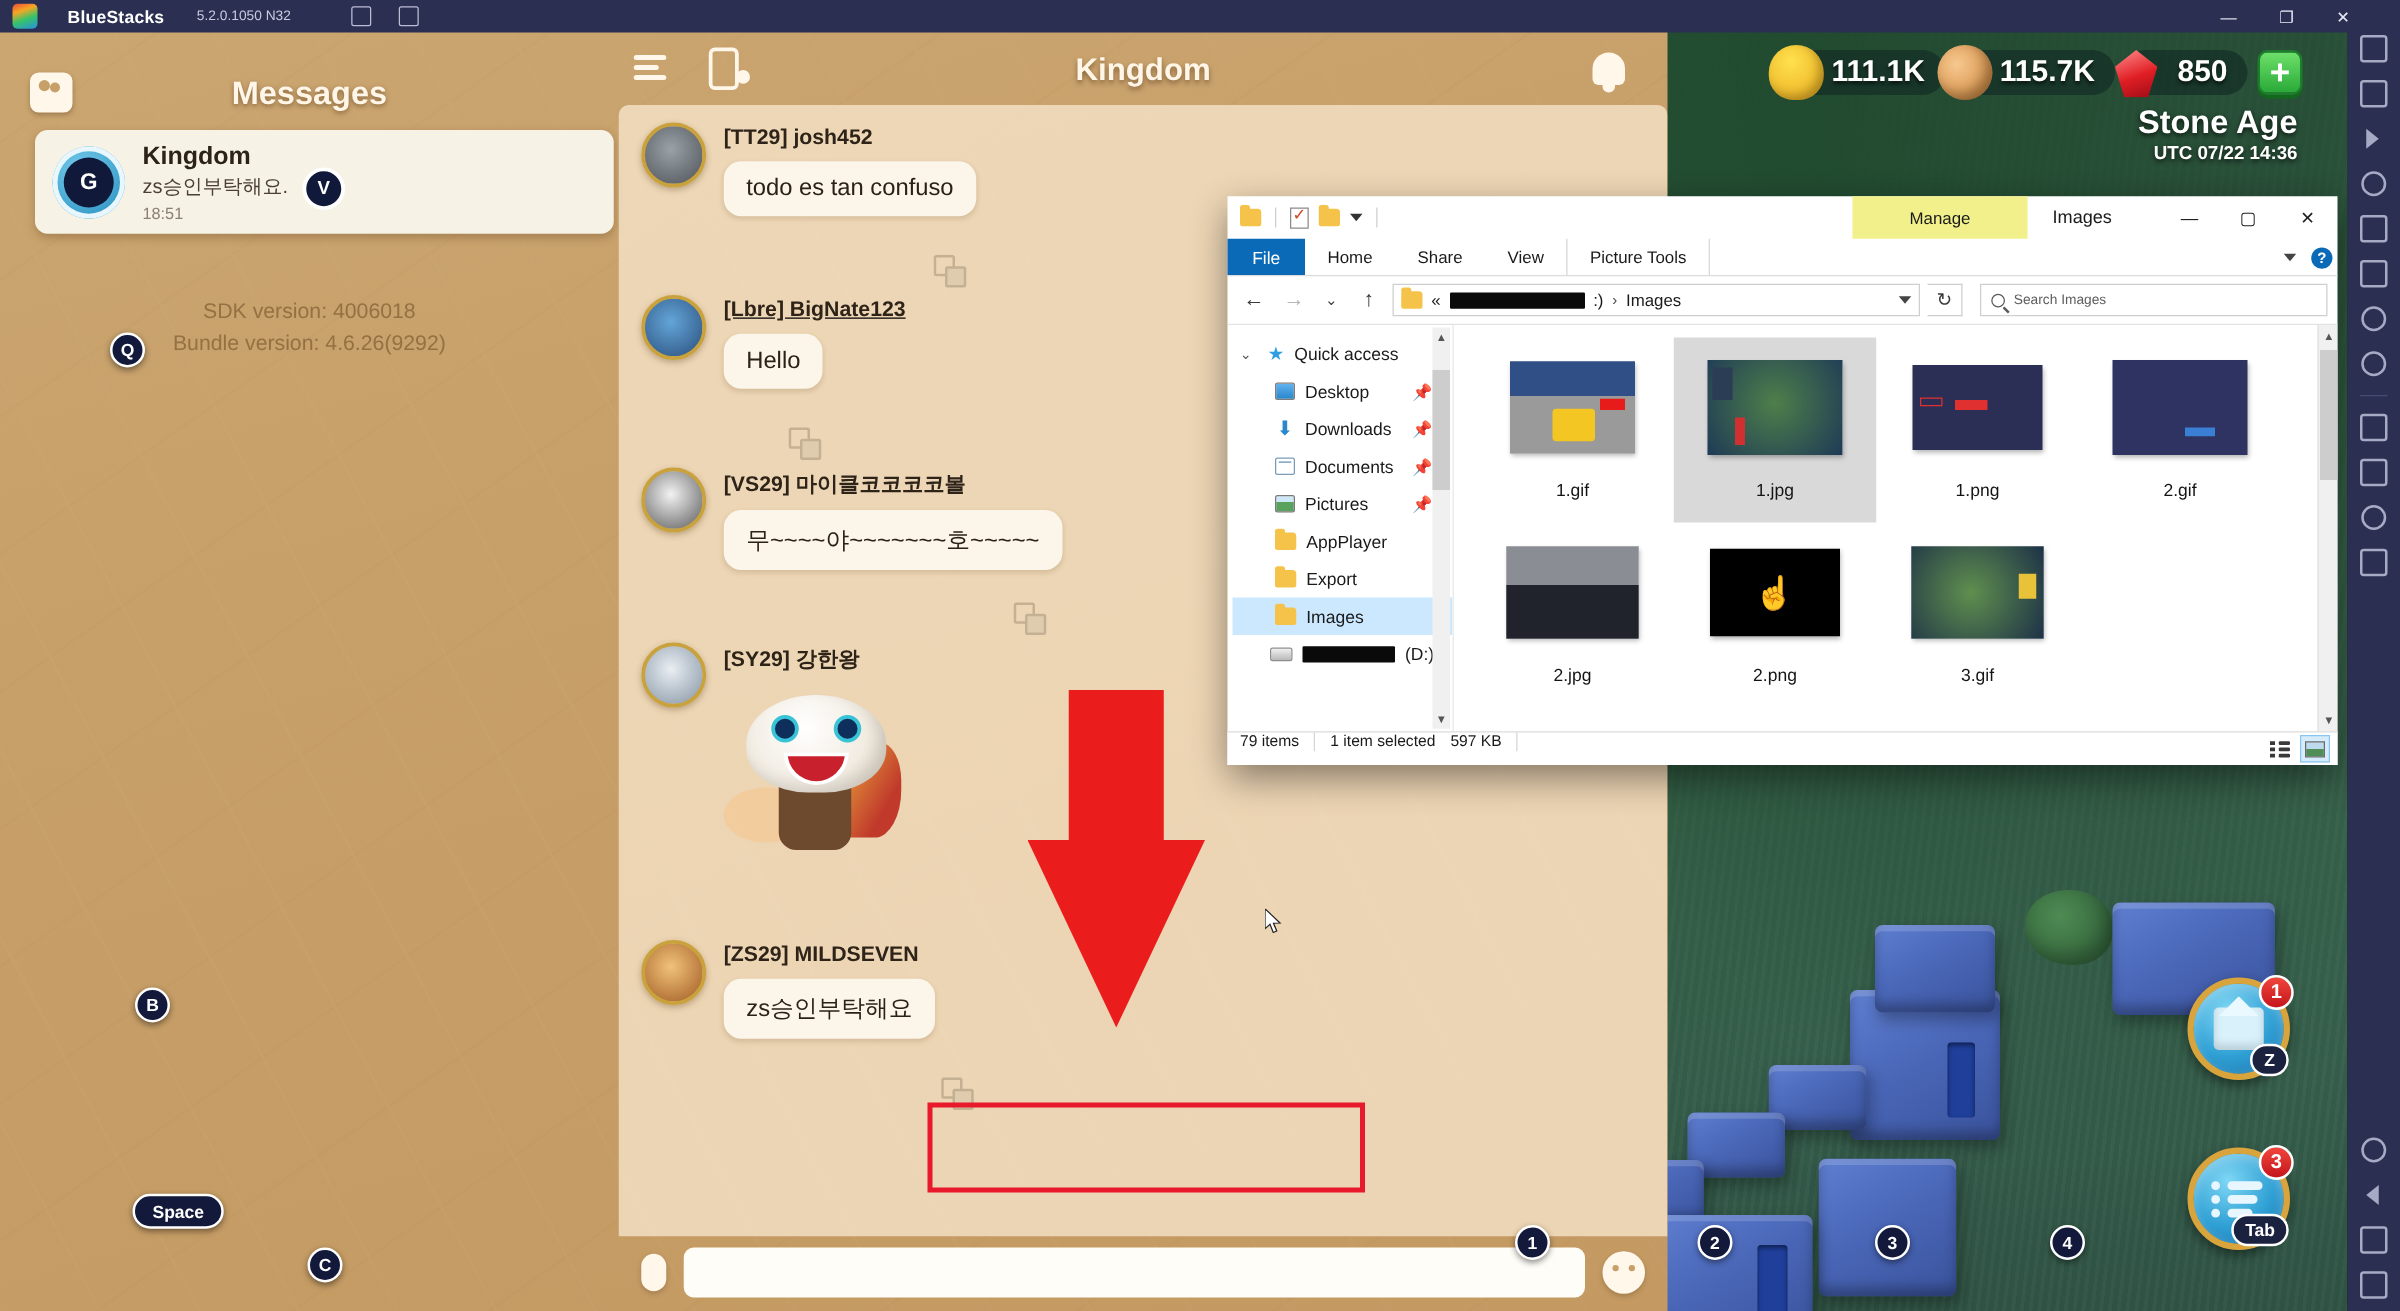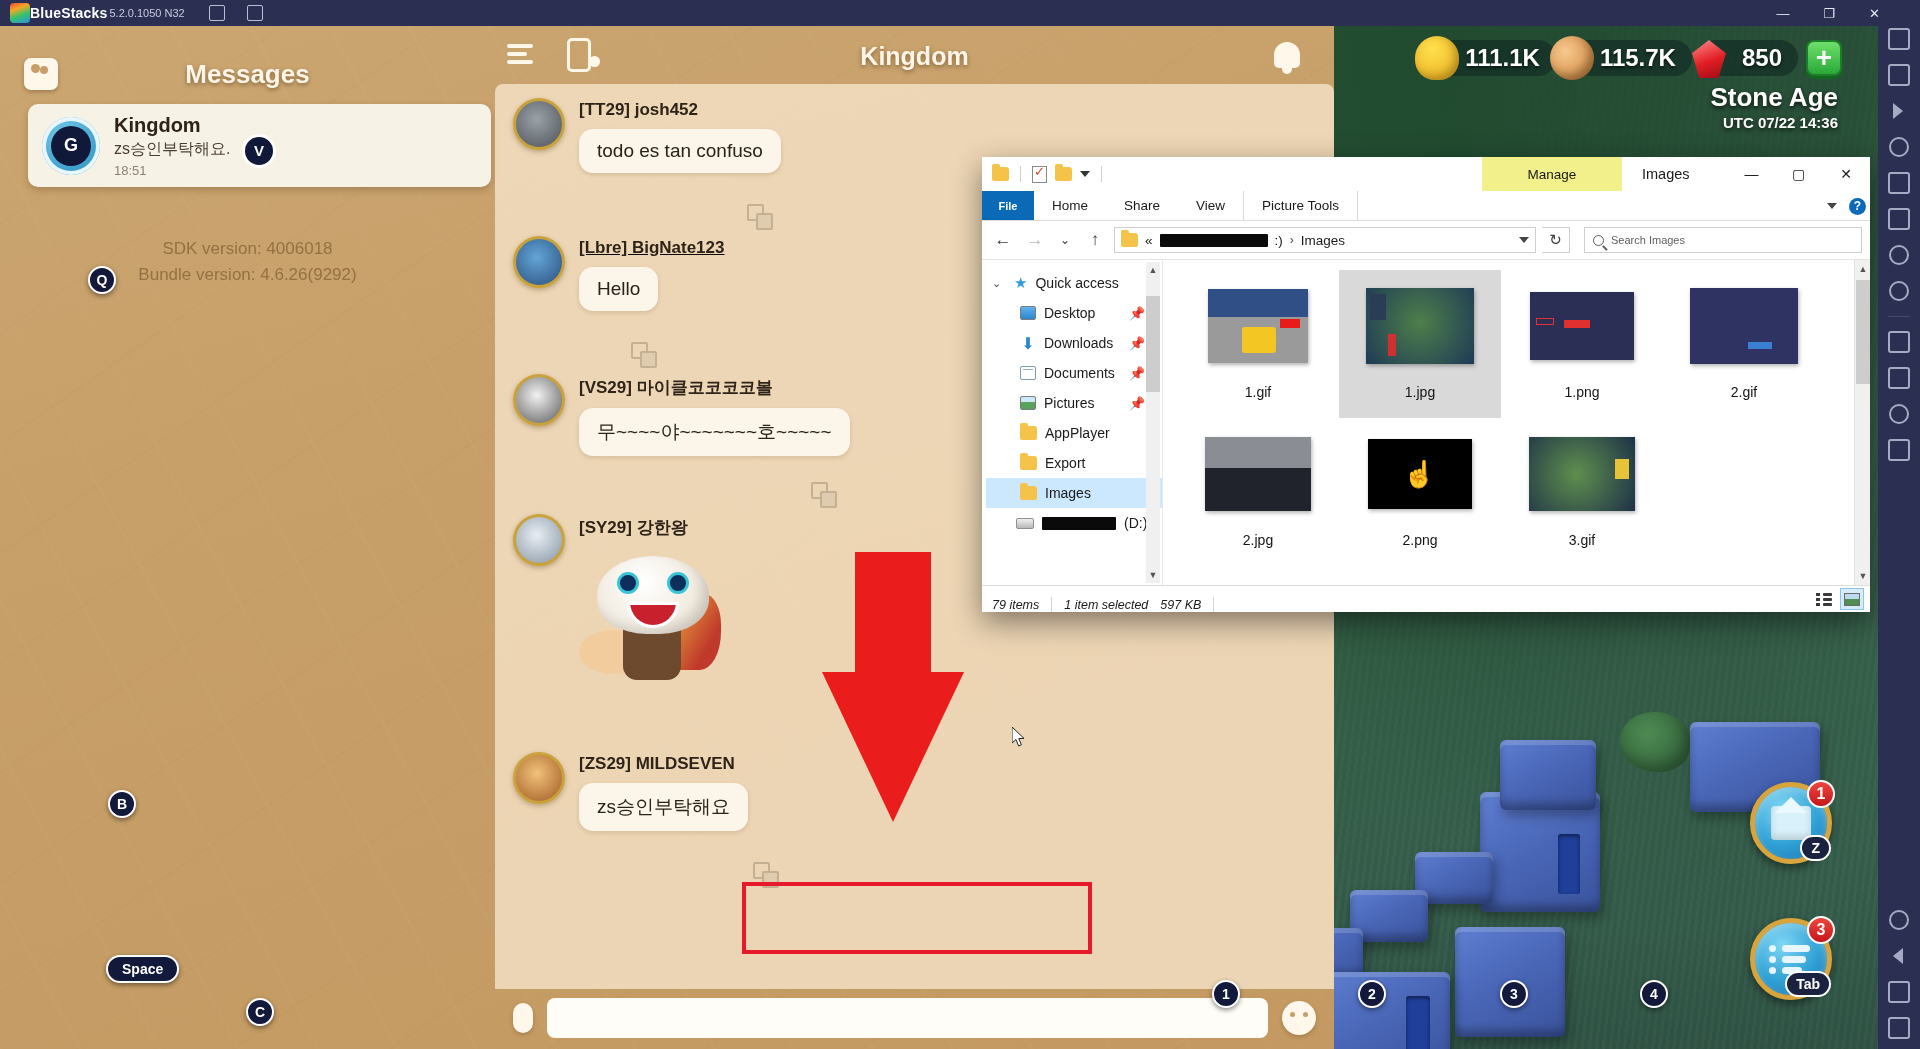--- a/index.html
+++ b/index.html
@@ -8,21 +8,21 @@
     width: 1920px; height: 1049px;
     overflow: hidden;
     font-family: "Liberation Sans", sans-serif;
     background: #000;
   }
   #root { position: relative; width: 1920px; height: 1049px; overflow: hidden; }
 
   
   .bs-titlebar {
     position: absolute; left: 0; top: 0; width: 1920px; height: 26px;
-    background: #2b2f52; display: flex; align-items: center; gap: 0;
+    background: #2b2f52; display: flex; align-items: center; gap: 24px;
     padding-left: 10px; z-index: 60;
   }
   .bs-logo {
     width: 20px; height: 20px; border-radius: 4px; flex: none;
     background: linear-gradient(160deg,#e94b3c 0%,#f6a623 30%,#35c46a 60%,#2b8fe0 100%);
   }
   .bs-title { color: #fff; font-size: 14px; font-weight: bold; letter-spacing: .2px; }
   .bs-ver { color: #c9cbe0; font-size: 11px; margin-left: 2px; }
   .bs-tabicons { display:flex; gap:22px; margin-left: 24px; }
   .bs-tabicon { width: 16px; height: 16px; border: 1.6px solid #d6d8ea; border-radius: 2px; opacity:.85;}
@@ -309,23 +309,22 @@
   .ex-winname { position:absolute; left: 660px; top: 0; height: 34px; display:flex; align-items:center; font-size: 14.5px; }
   .win-btns { position:absolute; right: 0; top: 0; height: 34px; display:flex; }
   .win-btn {
     width: 47px; height: 34px; display:flex; align-items:center; justify-content:center;
     font-size: 14px; color:#202020;
   }
   .win-btn.close { width: 48px; }
 
   .ex-ribbon { height: 30px; display:flex; align-items:stretch; border-bottom: 1px solid #dcdcdc; position: relative; }
   .tab-file {
-    width: 52px; background:#0b6ab8; color:#fff; display:flex; align-items:center; justify-content:center;
-    font-size: 11px;
-    font-weight: bold;
+    width: 62px; background:#0b6ab8; color:#fff; display:flex; align-items:center; justify-content:center;
+    font-size: 14px;
   }
   .ribbon-tab {
     padding: 0 18px; display:flex; align-items:center; font-size: 13.5px; color:#1a1a1a;
   }
   .ribbon-tab.ctx { border-left: 1px solid #d8d8d8; border-right: 1px solid #d8d8d8; }
   .ribbon-right { position:absolute; right: 4px; top: 0; height: 30px; display:flex; align-items:center; gap: 12px; }
   .chev-dn { width: 0; height: 0; border-left: 5px solid transparent; border-right: 5px solid transparent; border-top: 6px solid #444; }
   .help-ic { width: 17px; height: 17px; border-radius:50%; background:#0b6ab8; color:#fff;
     font-size: 12px; display:flex; align-items:center; justify-content:center; font-weight:bold;}
 
@@ -391,22 +390,22 @@
     background-size: 100% 6px; background-position: 6px 10px; background-repeat: repeat;}
   .folder-big .sheet2 { position:absolute; left: 48px; top: 3px; width: 44px; height: 68px; background:#fff;
     border: 1px solid #d5d5d5; }
   .file-scroll { position:absolute; right: 0; top: 0; width: 16px; bottom: 0; background:#f0f0f0; border-left:1px solid #e0e0e0;}
   .file-scroll .thumb { position:absolute; left: 1px; top: 20px; width: 14px; height: 104px; background:#cdcdcd; }
   .file-scroll .sb-up, .file-scroll .sb-dn { position:absolute; left:0; width:16px; height: 18px;
     display:flex; align-items:center; justify-content:center; font-size: 9px; color:#555; }
   .file-scroll .sb-up { top:0; } .file-scroll .sb-dn { bottom: 0; }
 
   .ex-status {
-    height: 27px; border-top: 1px solid #dcdcdc; display:flex; align-items:flex-end; padding: 0 10px;
-    font-size: 12.5px; color:#1a1a1a; gap: 12px; background:#fff; position: relative; font-style: italic;
+    height: 27px; border-top: 1px solid #dcdcdc; display:flex; align-items:flex-start; padding: 0 10px;
+    font-size: 12.5px; color:#1a1a1a; gap: 12px; background:#fff; position: relative;
   }
   .status-sep { width:1px; height: 15px; background:#d5d5d5; }
   .view-btns { position:absolute; right: 6px; top: 2px; display:flex; gap: 4px; }
   .vbtn { width: 24px; height: 22px; display:flex; align-items:center; justify-content:center; }
   .vbtn.active { border: 1px solid #8ac6f0; background:#d6ecfb; }
   .vb-details { width: 16px; height: 13px; position:relative; }
   .vb-details i { position:absolute; left: 0; width: 4px; height: 3px; background:#3a3a3a; }
   .vb-details b { position:absolute; left: 7px; height: 2.5px; background:#3a3a3a; border-radius:1px; }
   .vb-large { width: 16px; height: 13px; background: linear-gradient(180deg,#bcd9ee 45%,#4f8f55 46%); border: 1px solid #6a6a6a; }
 

